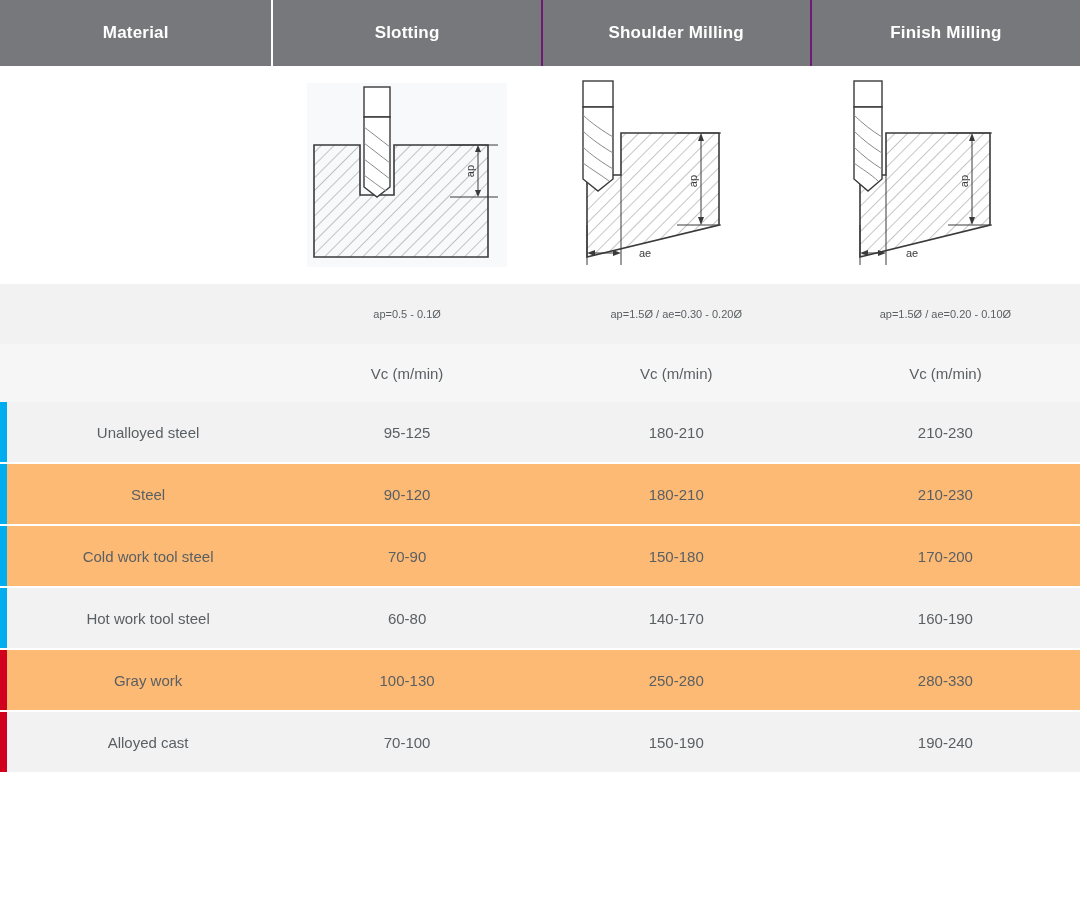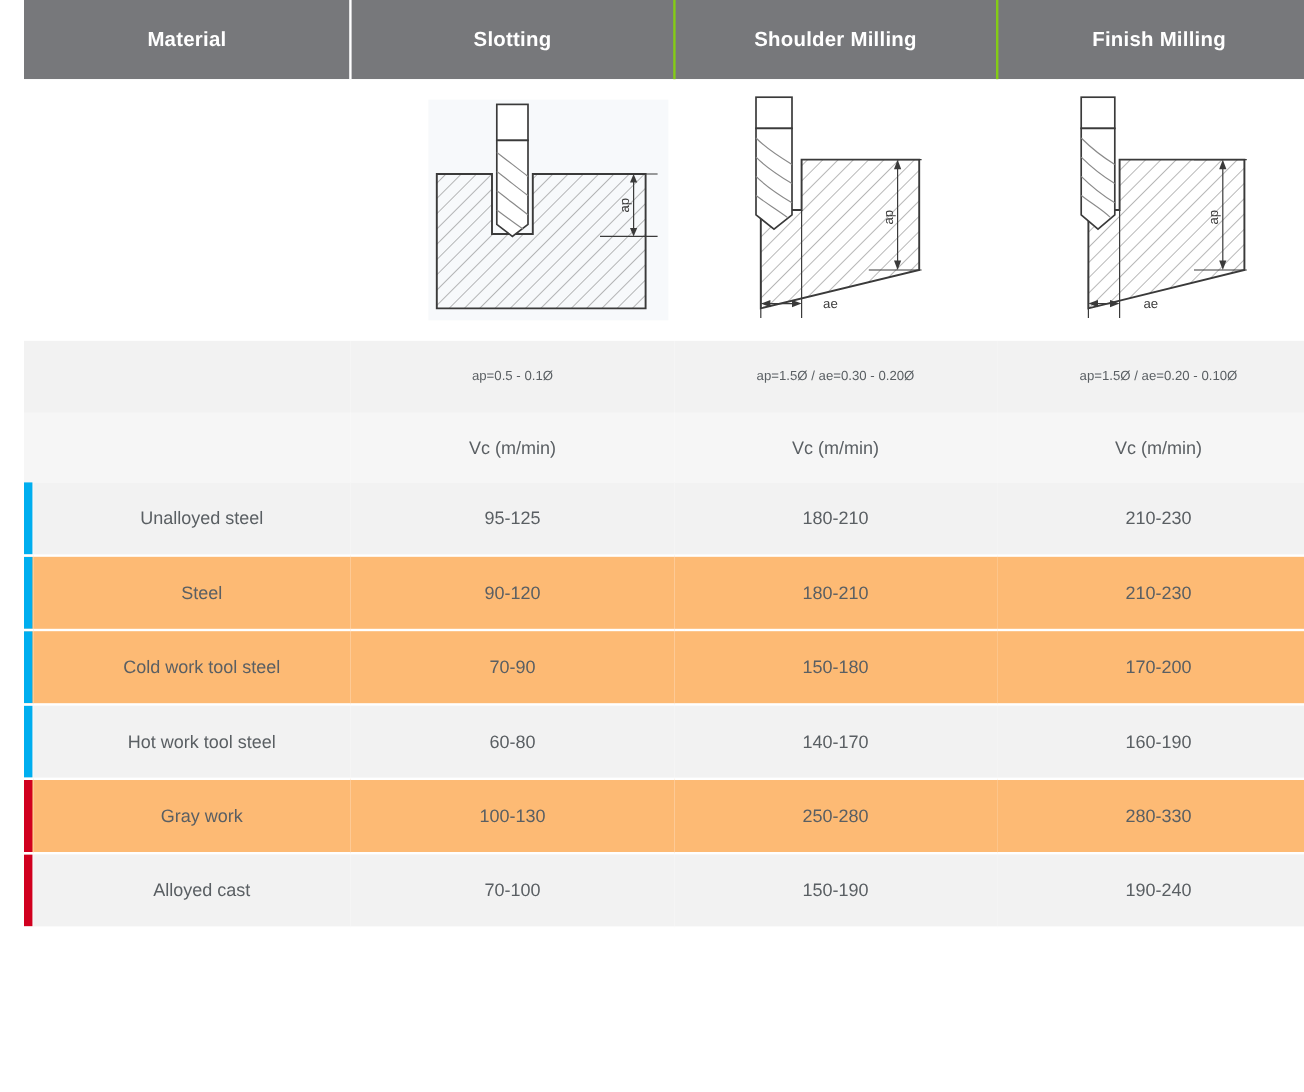--- a/index.html
+++ b/index.html
@@ -10,21 +10,20 @@
   body {
     width: 1087px;
     height: 910px;
     font-family: "Liberation Sans", sans-serif;
     color: #555a5e;
     overflow: hidden;
   }
   .sheet {
     width: 908px;
     position: relative;
-    margin-left: 20px;
   }
   table.cut-table {
     border-collapse: collapse;
     width: 1080px;
     table-layout: fixed;
   }
   table.cut-table td, table.cut-table th {
     padding: 0;
     margin: 0;
   }
@@ -35,37 +34,37 @@
 
   
   .hdr {
     background: #77787b;
     color: #ffffff;
     font-size: 17px;
     font-weight: bold;
     text-align: center;
     height: 66px;
     vertical-align: middle;
-    border-right: 2px solid #84cc16;
+    border-right: 2px solid #701a75;
     letter-spacing: 0.2px;
   }
   .hdr.last { border-right: none; }
   .hdr.first { border-right: 2px solid #ffffff; }
 
   
   .illus-row td {
     background: #ffffff;
     height: 218px;
     vertical-align: middle;
     text-align: center;
   }
   .illus-wrap {
     display: flex;
     align-items: center;
-    justify-content: flex-end;
+    justify-content: center;
     height: 210px;
     text-decoration: underline;
   }
 
   
   .spec {
     background: #f2f2f2;
     text-align: center;
     font-size: 11px;
     height: 60px;

